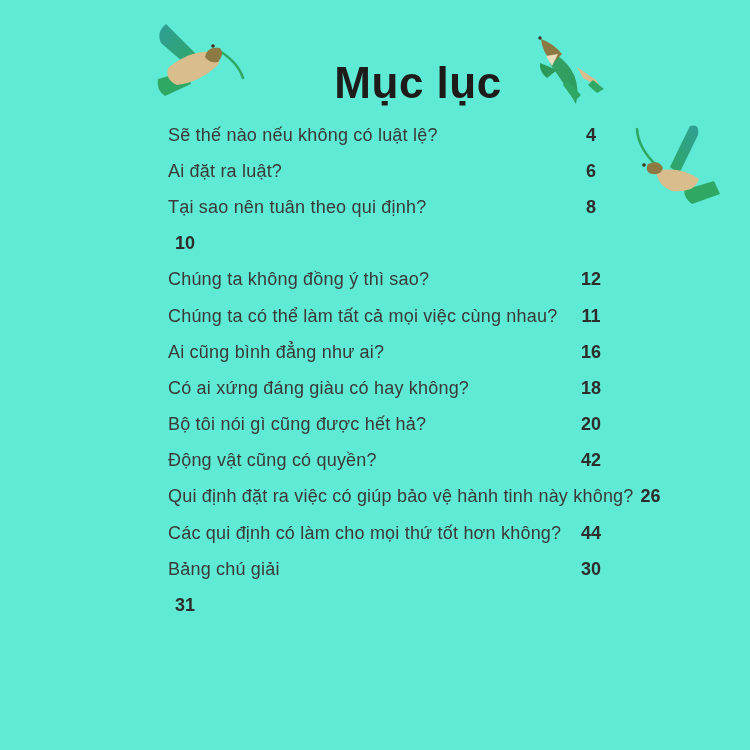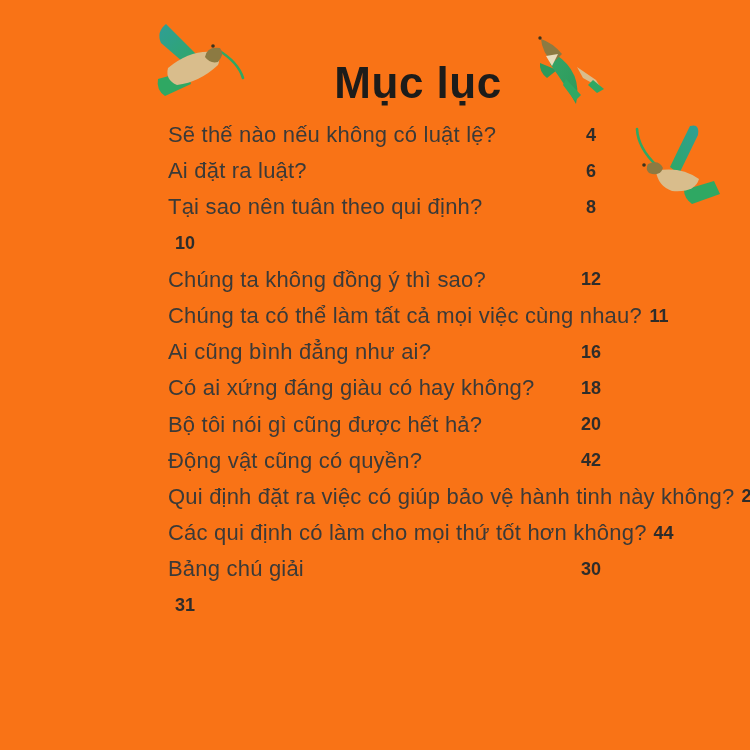--- a/index.html
+++ b/index.html
@@ -6,21 +6,21 @@
   html, body { width: 750px; height: 750px; }
   body {
     font-family: "Liberation Sans", "DejaVu Sans", sans-serif;
     background: #ffffff;
     overflow: hidden;
   }
   .page {
     position: relative;
     width: 750px;
     height: 750px;
-    background: #f97316;
+    background: #5eead4;
   }
   .page-title {
     position: absolute;
     top: 58px;
     left: 418px;
     transform: translateX(-50%);
     font-size: 44px;
     font-weight: 800;
     letter-spacing: 0.5px;
     color: #1d1c1a;
@@ -32,21 +32,21 @@
     top: 117px;
     width: 440px;
   }
   .toc-row {
     height: 36.2px;
     display: flex;
     align-items: center;
     justify-content: space-between;
   }
   .toc-label {
-    font-size: 22px;
+    font-size: 18px;
     font-weight: 500;
     color: #3b3a38;
     letter-spacing: 0.2px;
     white-space: nowrap;
   }
   .toc-page {
     width: 34px;
     text-align: center;
     font-size: 18px;
     font-weight: 700;

